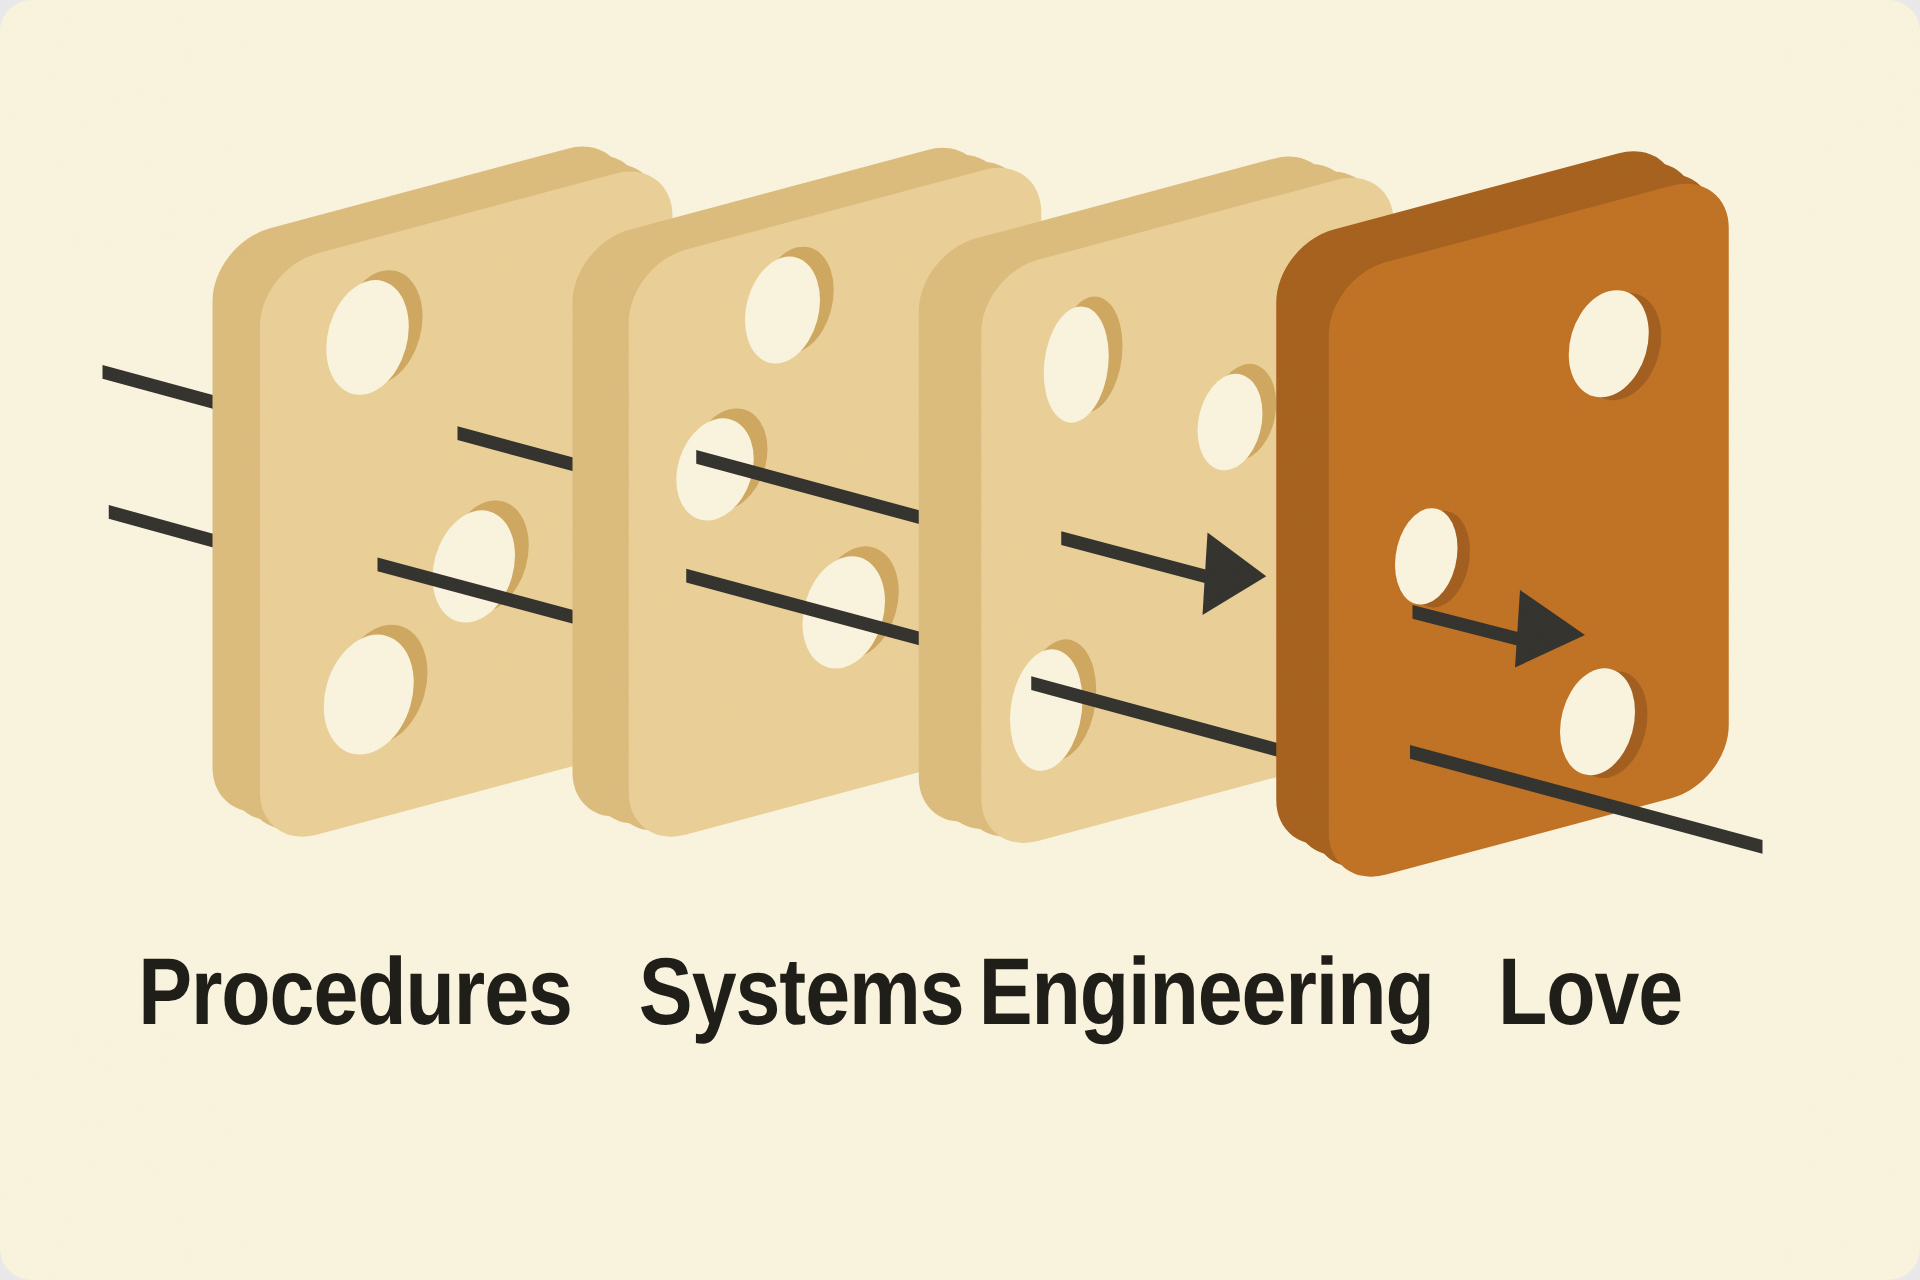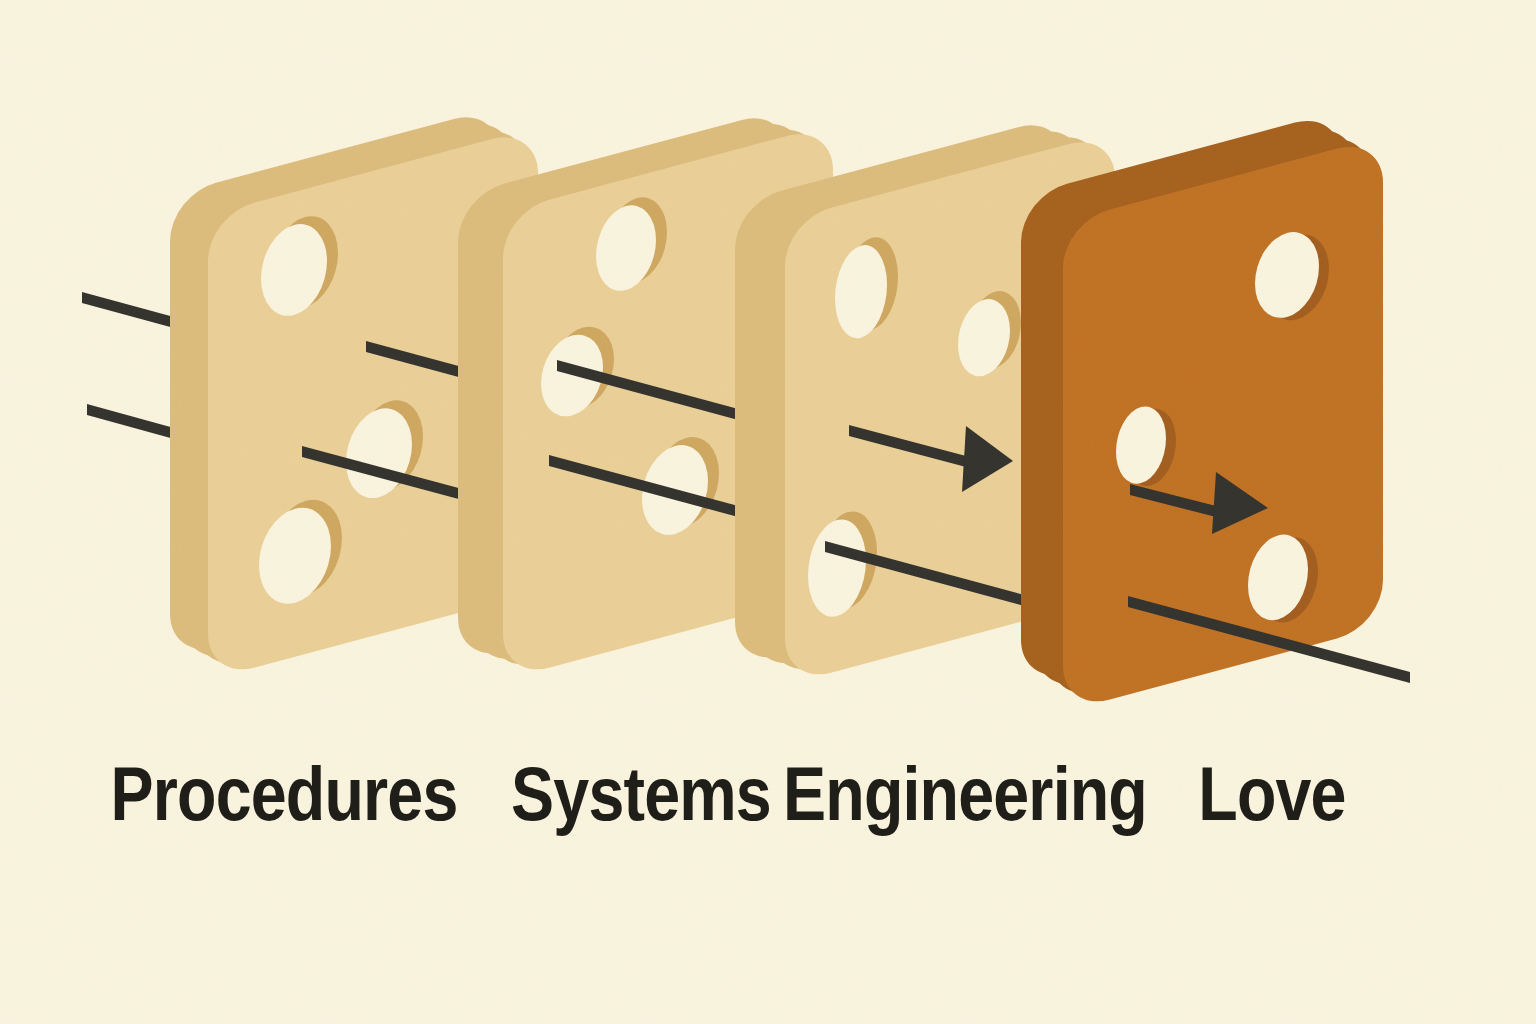--- a/index.html
+++ b/index.html
@@ -2,20 +2,21 @@
 <html><head>
 <meta charset="utf-8">
 <style>
   html,body{margin:0;padding:0;background:#e8e8e8;}
   .stage{
     position:relative;
     width:1536px;height:1024px;
     margin:0 auto;
     overflow:hidden;
     font-family:"Liberation Sans", sans-serif;
+    border-radius:25px;
   }
   .stage svg{position:absolute;left:0;top:0;}
   .labels{position:absolute;left:0;top:0;width:100%;height:100%;pointer-events:none;}
   .slab-label{
     position:absolute;
     top:756px;
     transform:translateX(-50%) scaleX(0.85);
     transform-origin:center top;
     font-size:76px;
     font-weight:700;

